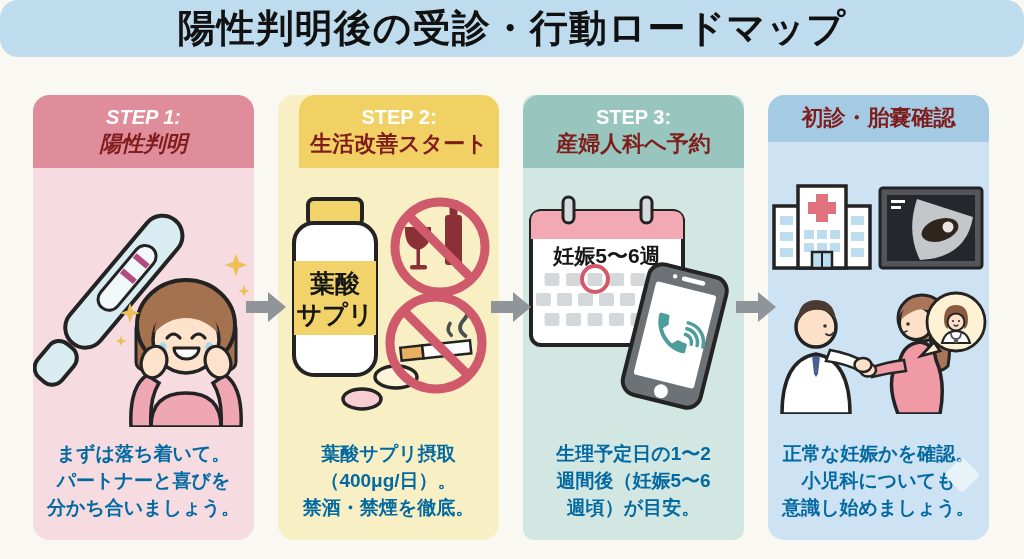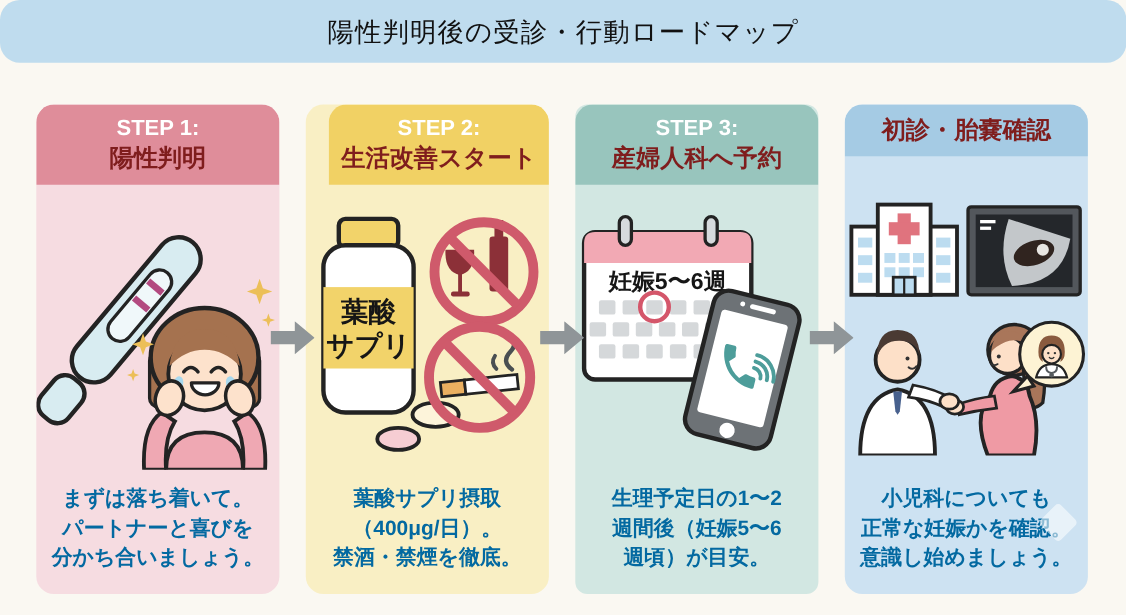--- a/index.html
+++ b/index.html
@@ -9,21 +9,21 @@
     background:#faf8f2;
     position:relative;
     overflow:hidden;
   }
   .banner {
     position:absolute; left:0; top:0; width:1024px; height:57px;
     background:#bfdcee; border-radius:18px;
     display:flex; align-items:center; justify-content:center;
   }
   .banner h1 {
-    font-size:24px; font-weight:400; color:#111; letter-spacing:1px;
+    font-size:38px; font-weight:700; color:#111; letter-spacing:1px;
   }
   .cards {
     position:absolute; left:33px; top:95px; width:958px; height:445px;
     display:flex; gap:24px;
   }
   .card {
     width:221px; height:445px; border-radius:16px;
     display:flex; flex-direction:column; overflow:hidden;
     position:relative;
   }
@@ -54,21 +54,21 @@
 </head>
 <body>
 
 <header class="banner">
   <h1>陽性判明後の受診・行動ロードマップ</h1>
 </header>
 
 <main class="cards">
 
   <section class="card" style="background: rgb(246, 220, 225);">
-    <div class="card-header" style="background: rgb(223, 141, 154);">
+    <div class="card-header" style="background: rgb(223, 141, 154); font-style: italic;">
       <div class="step-label">STEP 1:</div>
       <div class="step-title">陽性判明</div>
     </div>
     <div class="illus">
       <svg width="221" height="242" viewBox="0 0 221 242">
         <g transform="translate(78,112) rotate(40)">
           <rect x="-20" y="-100" width="40" height="160" rx="20" fill="#d8ecf1" stroke="#232323" stroke-width="4"></rect>
           <rect x="-16" y="64" width="32" height="44" rx="13" fill="#d8ecf1" stroke="#232323" stroke-width="4"></rect>
           <rect x="-11" y="-64" width="22" height="78" rx="11" fill="#f0f8fa" stroke="#232323" stroke-width="3"></rect>
           <rect x="-8.5" y="-50" width="17" height="6" fill="#b34a80"></rect>
@@ -279,22 +279,22 @@
           <circle cx="185" cy="149" r="1.1" fill="#333333"></circle>
           <circle cx="191" cy="149" r="1.1" fill="#333333"></circle>
           <path d="M186 153 q2 2 4 0" fill="none" stroke="#333333" stroke-width="1.3" stroke-linecap="round"></path>
           <path d="M174 171 q3 -12 14 -12 q11 0 14 12 Z" fill="#ffffff" stroke="#232323" stroke-width="2"></path>
           <path d="M183 161 q0 6 5 6 q5 0 5 -6" fill="none" stroke="#555a5e" stroke-width="1.8"></path>
           <circle cx="188" cy="169" r="2.2" fill="#555a5e"></circle>
         </g>
       </svg>
     </div>
     <div class="desc">
+      <div>正常な妊娠かを確認。</div>
       <div>小児科についても</div>
-      <div>正常な妊娠かを確認。</div>
       <div>意識し始めましょう。</div>
     </div>
     <div class="sparkle-deco"></div>
   </section>
 
 </main>
 
 <svg class="arrow" style="left:246px" viewBox="0 0 40 30">
     <polygon points="0,9 22,9 22,0 40,15 22,30 22,21 0,21" fill="#8f9598"></polygon>
   </svg>

